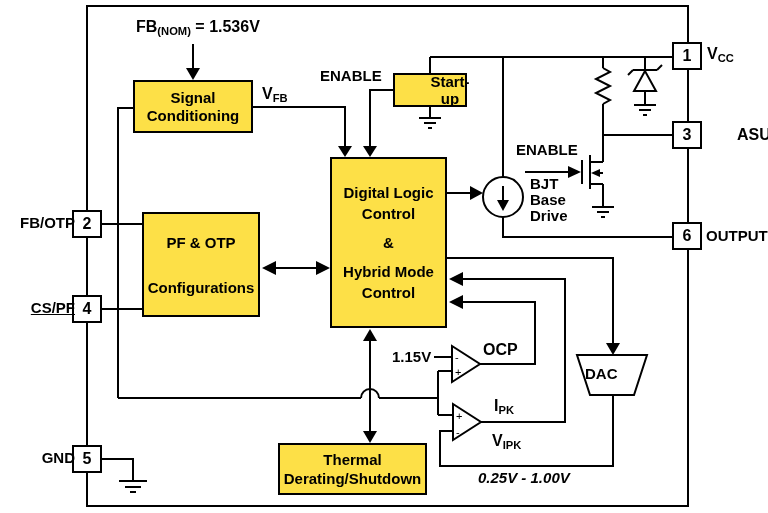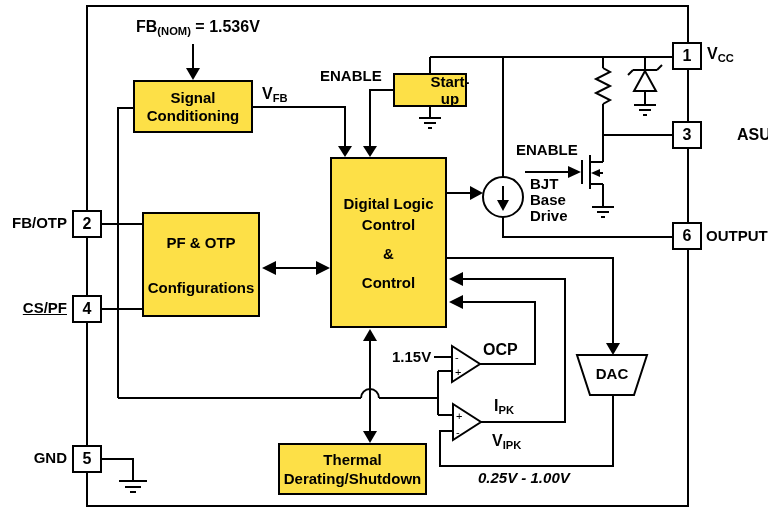--- a/index.html
+++ b/index.html
@@ -8,21 +8,21 @@
   svg{position:absolute;left:0;top:0;}
   .label{position:absolute;font-weight:bold;color:#000;white-space:nowrap;line-height:1.1;}
   .sub{font-size:0.70em;vertical-align:-0.30em;font-weight:bold;}
   .box{position:absolute;border:2px solid #000;background:#fde047;display:flex;
        flex-direction:column;align-items:center;justify-content:center;
        text-align:center;font-weight:bold;box-sizing:border-box;}
   .pin{position:absolute;width:30px;height:28px;border:2px solid #000;background:#fff;
        display:flex;align-items:center;justify-content:center;font-weight:bold;
        font-size:16px;box-sizing:border-box;}
   .sign{font-family:"Liberation Sans",sans-serif;font-size:11px;fill:#000;}
-  .rt{text-align:right;width:67px;left:0;}
+  .rt{text-align:right;width:67px;left:8px;}
 </style>
 </head>
 <body>
 
 <div id="stage">
 
   <svg width="768" height="513" viewBox="0 0 768 513">
     <g stroke="#000" stroke-width="2" fill="none">
 
       <rect x="87" y="6" width="601" height="500"></rect>
@@ -140,34 +140,35 @@
   </div>
 
   <div class="box" style="left:393px;top:73px;width:74px;height:34px;font-size:15px;padding-left:40px;">
     <div>Start-up</div>
   </div>
 
   <div class="box" style="left:330px;top:157px;width:117px;height:171px;font-size:15px;line-height:21px;">
     <div>Digital Logic</div>
     <div>Control</div>
     <div style="margin:8px 0;">&amp;</div>
+    <div>Hybrid Mode</div>
     <div>Control</div>
   </div>
 
   <div class="box" style="left:142px;top:212px;width:118px;height:105px;font-size:15px;">
     <div>PF &amp; OTP</div>
     <div style="margin-top:28px;">Configurations</div>
   </div>
 
   <div class="box" style="left:278px;top:443px;width:149px;height:52px;font-size:15px;line-height:19px;">
     <div>Thermal</div>
     <div>Derating/Shutdown</div>
   </div>
 
-  <div class="label" style="left:585px;top:366px;width:54px;text-align:center;font-size:15px;">DAC</div>
+  <div class="label" style="left:585px;top:366px;width:54px;text-align:left;font-size:15px;">DAC</div>
 
   <div class="pin" style="left:672px;top:42px;">1</div>
   <div class="pin" style="left:672px;top:121px;">3</div>
   <div class="pin" style="left:672px;top:222px;">6</div>
   <div class="pin" style="left:72px;top:210px;">2</div>
   <div class="pin" style="left:72px;top:295px;">4</div>
   <div class="pin" style="left:72px;top:445px;">5</div>
 
   <div class="label" style="left:707px;top:45px;font-size:16px;">
     <span>V</span><span class="sub">CC</span>

